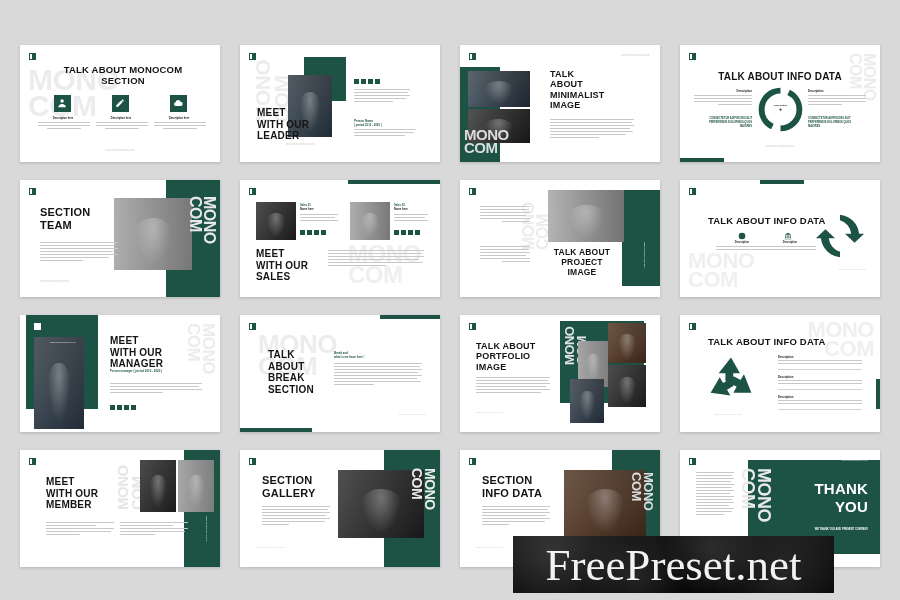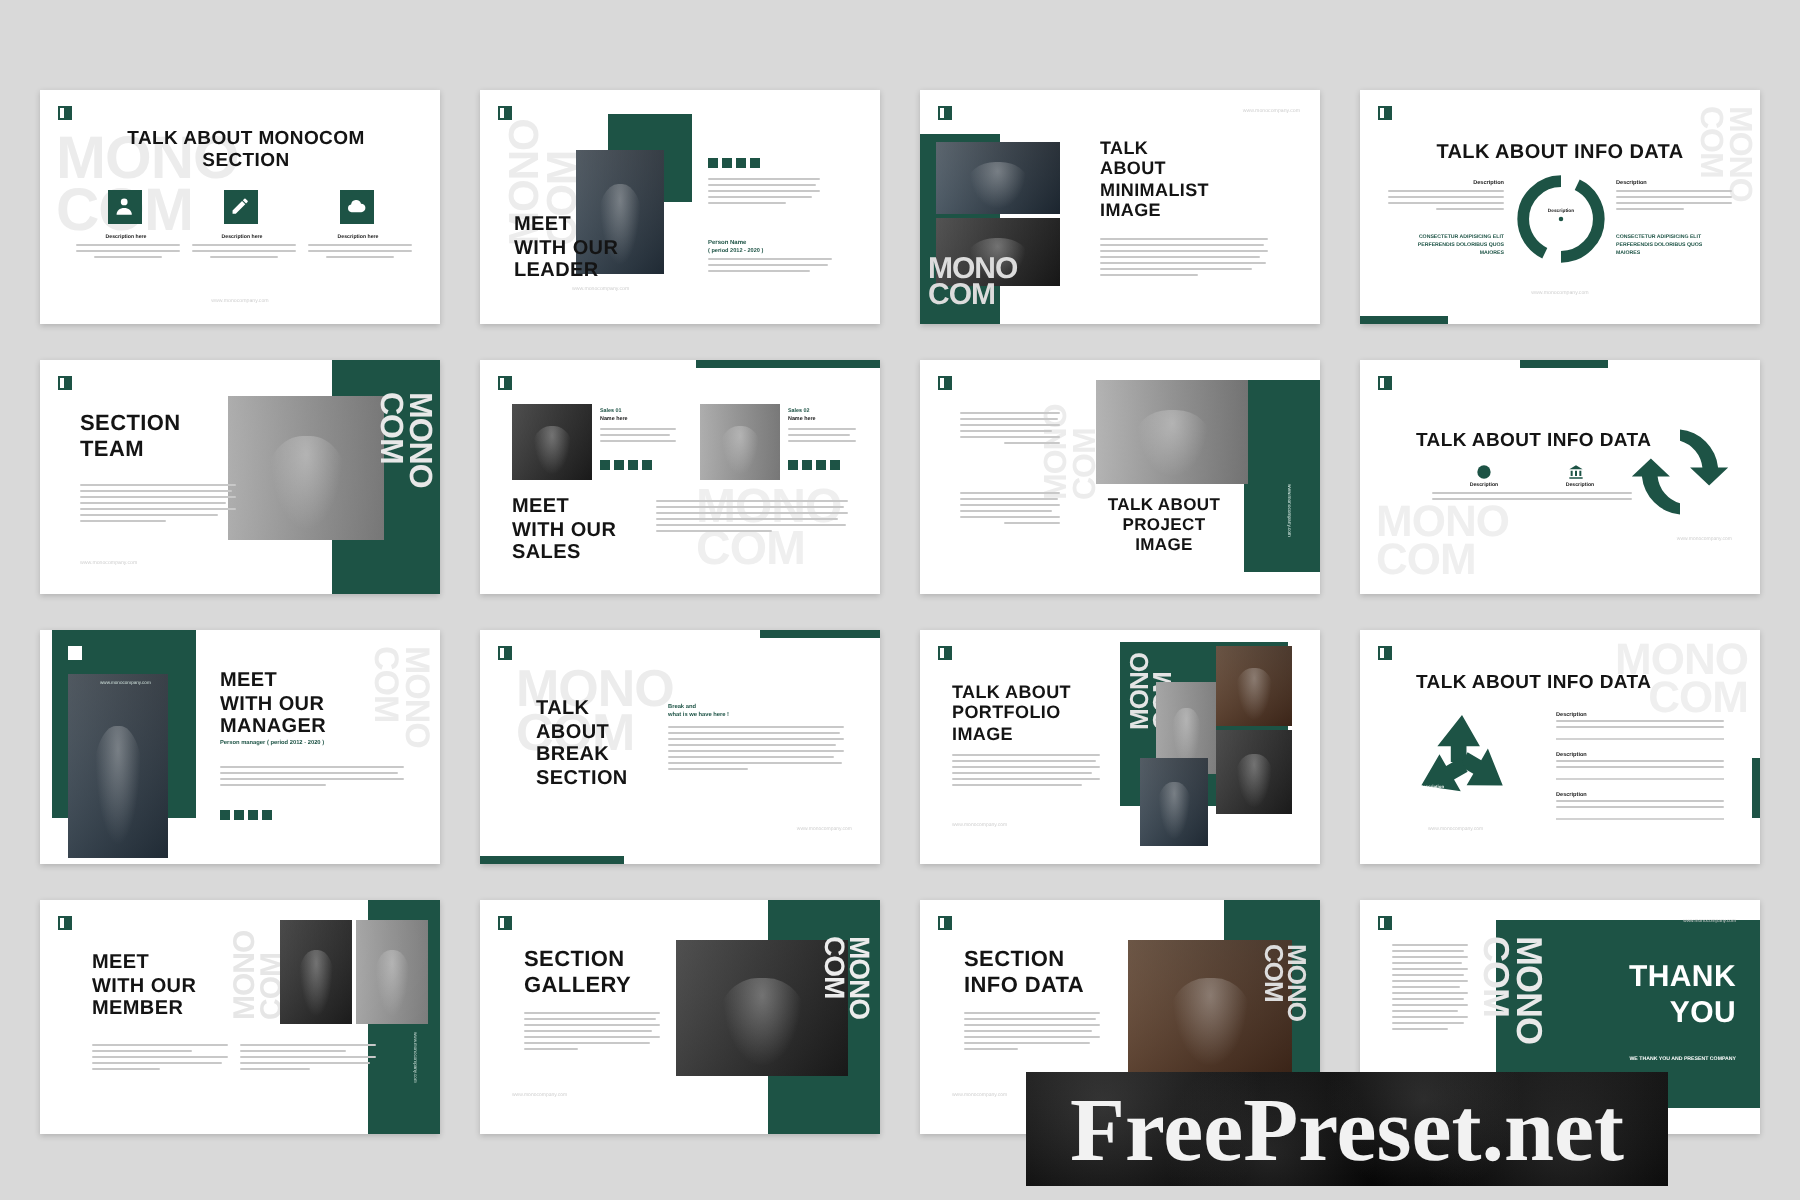--- a/index.html
+++ b/index.html
@@ -109,21 +109,20 @@
     position: absolute; left: 513px; top: 536px; width: 321px; height: 57px;
     background: #101010;
     background-image:
       radial-gradient(circle at 12% 30%, rgba(120,120,120,.35), transparent 28%),
       radial-gradient(circle at 38% 70%, rgba(95,95,95,.32), transparent 26%),
       radial-gradient(circle at 62% 24%, rgba(110,110,110,.30), transparent 24%),
       radial-gradient(circle at 84% 62%, rgba(90,90,90,.34), transparent 26%),
       linear-gradient(#141414, #060606);
     display: flex; align-items: center; justify-content: center;
     overflow: hidden;
-    font-weight: bold;
   }
   #watermark span {
     font-family: "Liberation Serif", serif;
     font-size: 45px; color: #f2f2f2; letter-spacing: 0px; white-space: nowrap;
   }
 </style>
 </head>
 <body>
 
 <div id="stage">

